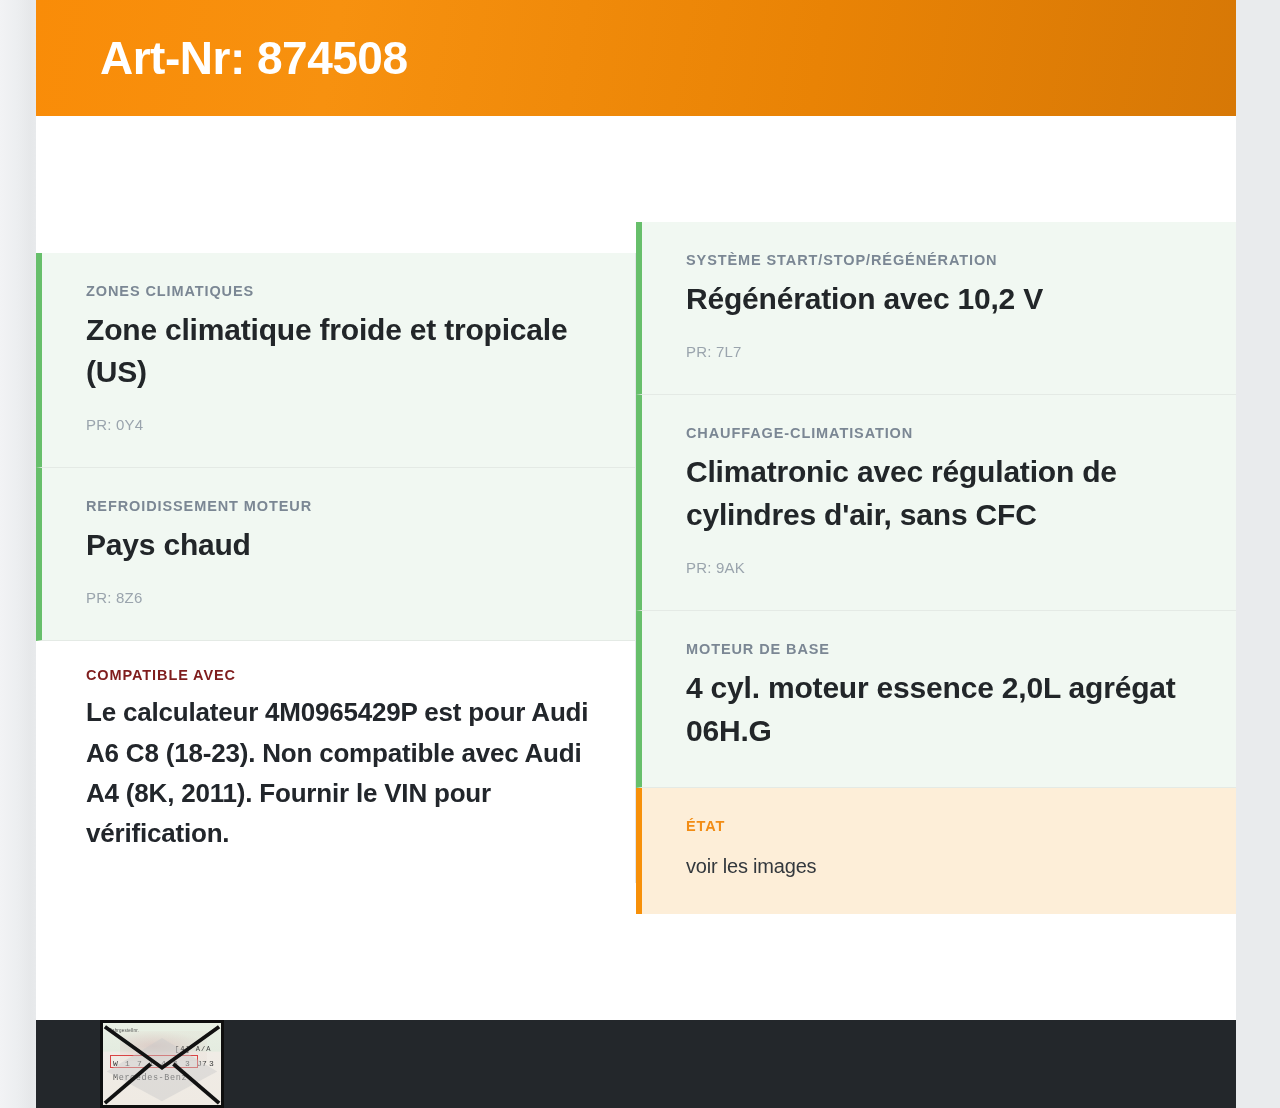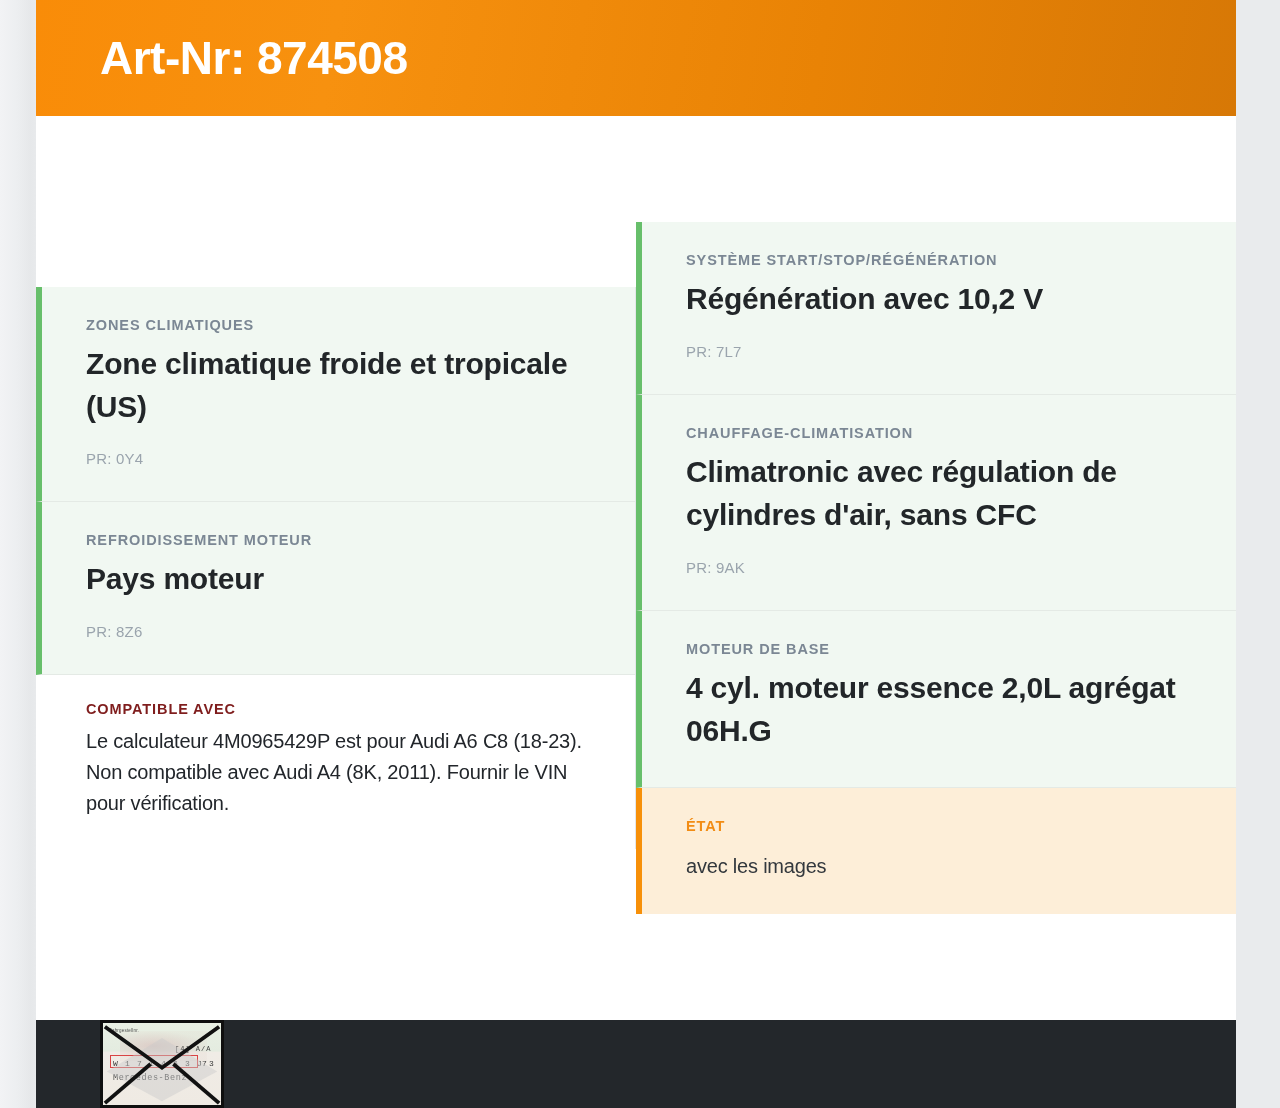--- a/index.html
+++ b/index.html
@@ -101,22 +101,22 @@
     line-height: 1.43;
     letter-spacing: -0.2px;
   }
   .card.alert .card-value {
     font-size: 20px;
     font-weight: normal;
     color: #33383d;
     line-height: 1.4;
   }
   .card.plain .card-value {
-    font-size: 20px;
-    font-weight: normal;
+    font-size: 26px;
+    font-weight: bold;
     color: #22262b;
     line-height: 1.55;
   }
 
   .card-pr {
     font-size: 15px;
     color: #9aa4ad;
     margin-top: 22px;
     letter-spacing: 0.2px;
   }
@@ -230,21 +230,21 @@
     <div class="col col-left">
 
       <div class="card">
         <div class="card-label">ZONES CLIMATIQUES</div>
         <div class="card-value">Zone climatique froide et tropicale (US)</div>
         <div class="card-pr">PR: 0Y4</div>
       </div>
 
       <div class="card">
         <div class="card-label">REFROIDISSEMENT MOTEUR</div>
-        <div class="card-value">Pays moteur</div>
+        <div class="card-value">Pays chaud</div>
         <div class="card-pr">PR: 8Z6</div>
       </div>
 
 
       <div class="card plain">
         <div class="card-label">COMPATIBLE AVEC</div>
         <div class="card-value">Le calculateur 4M0965429P est pour Audi A6 C8 (18-23). Non compatible avec Audi A4 (8K, 2011). Fournir le VIN pour vérification.</div>
       </div>
 
       <div class="spacer"></div>
@@ -264,21 +264,21 @@
         <div class="card-pr">PR: 9AK</div>
       </div>
 
       <div class="card">
         <div class="card-label">MOTEUR DE BASE</div>
         <div class="card-value">4 cyl. moteur essence 2,0L agrégat 06H.G</div>
       </div>
 
       <div class="card alert">
         <div class="card-label">ÉTAT</div>
-        <div class="card-value">avec les images</div>
+        <div class="card-value">voir les images</div>
       </div>
 
       <div class="spacer"></div>
     </div>
 
   </div>
 
   <div class="footer">
 
     <div class="vin-thumb">

